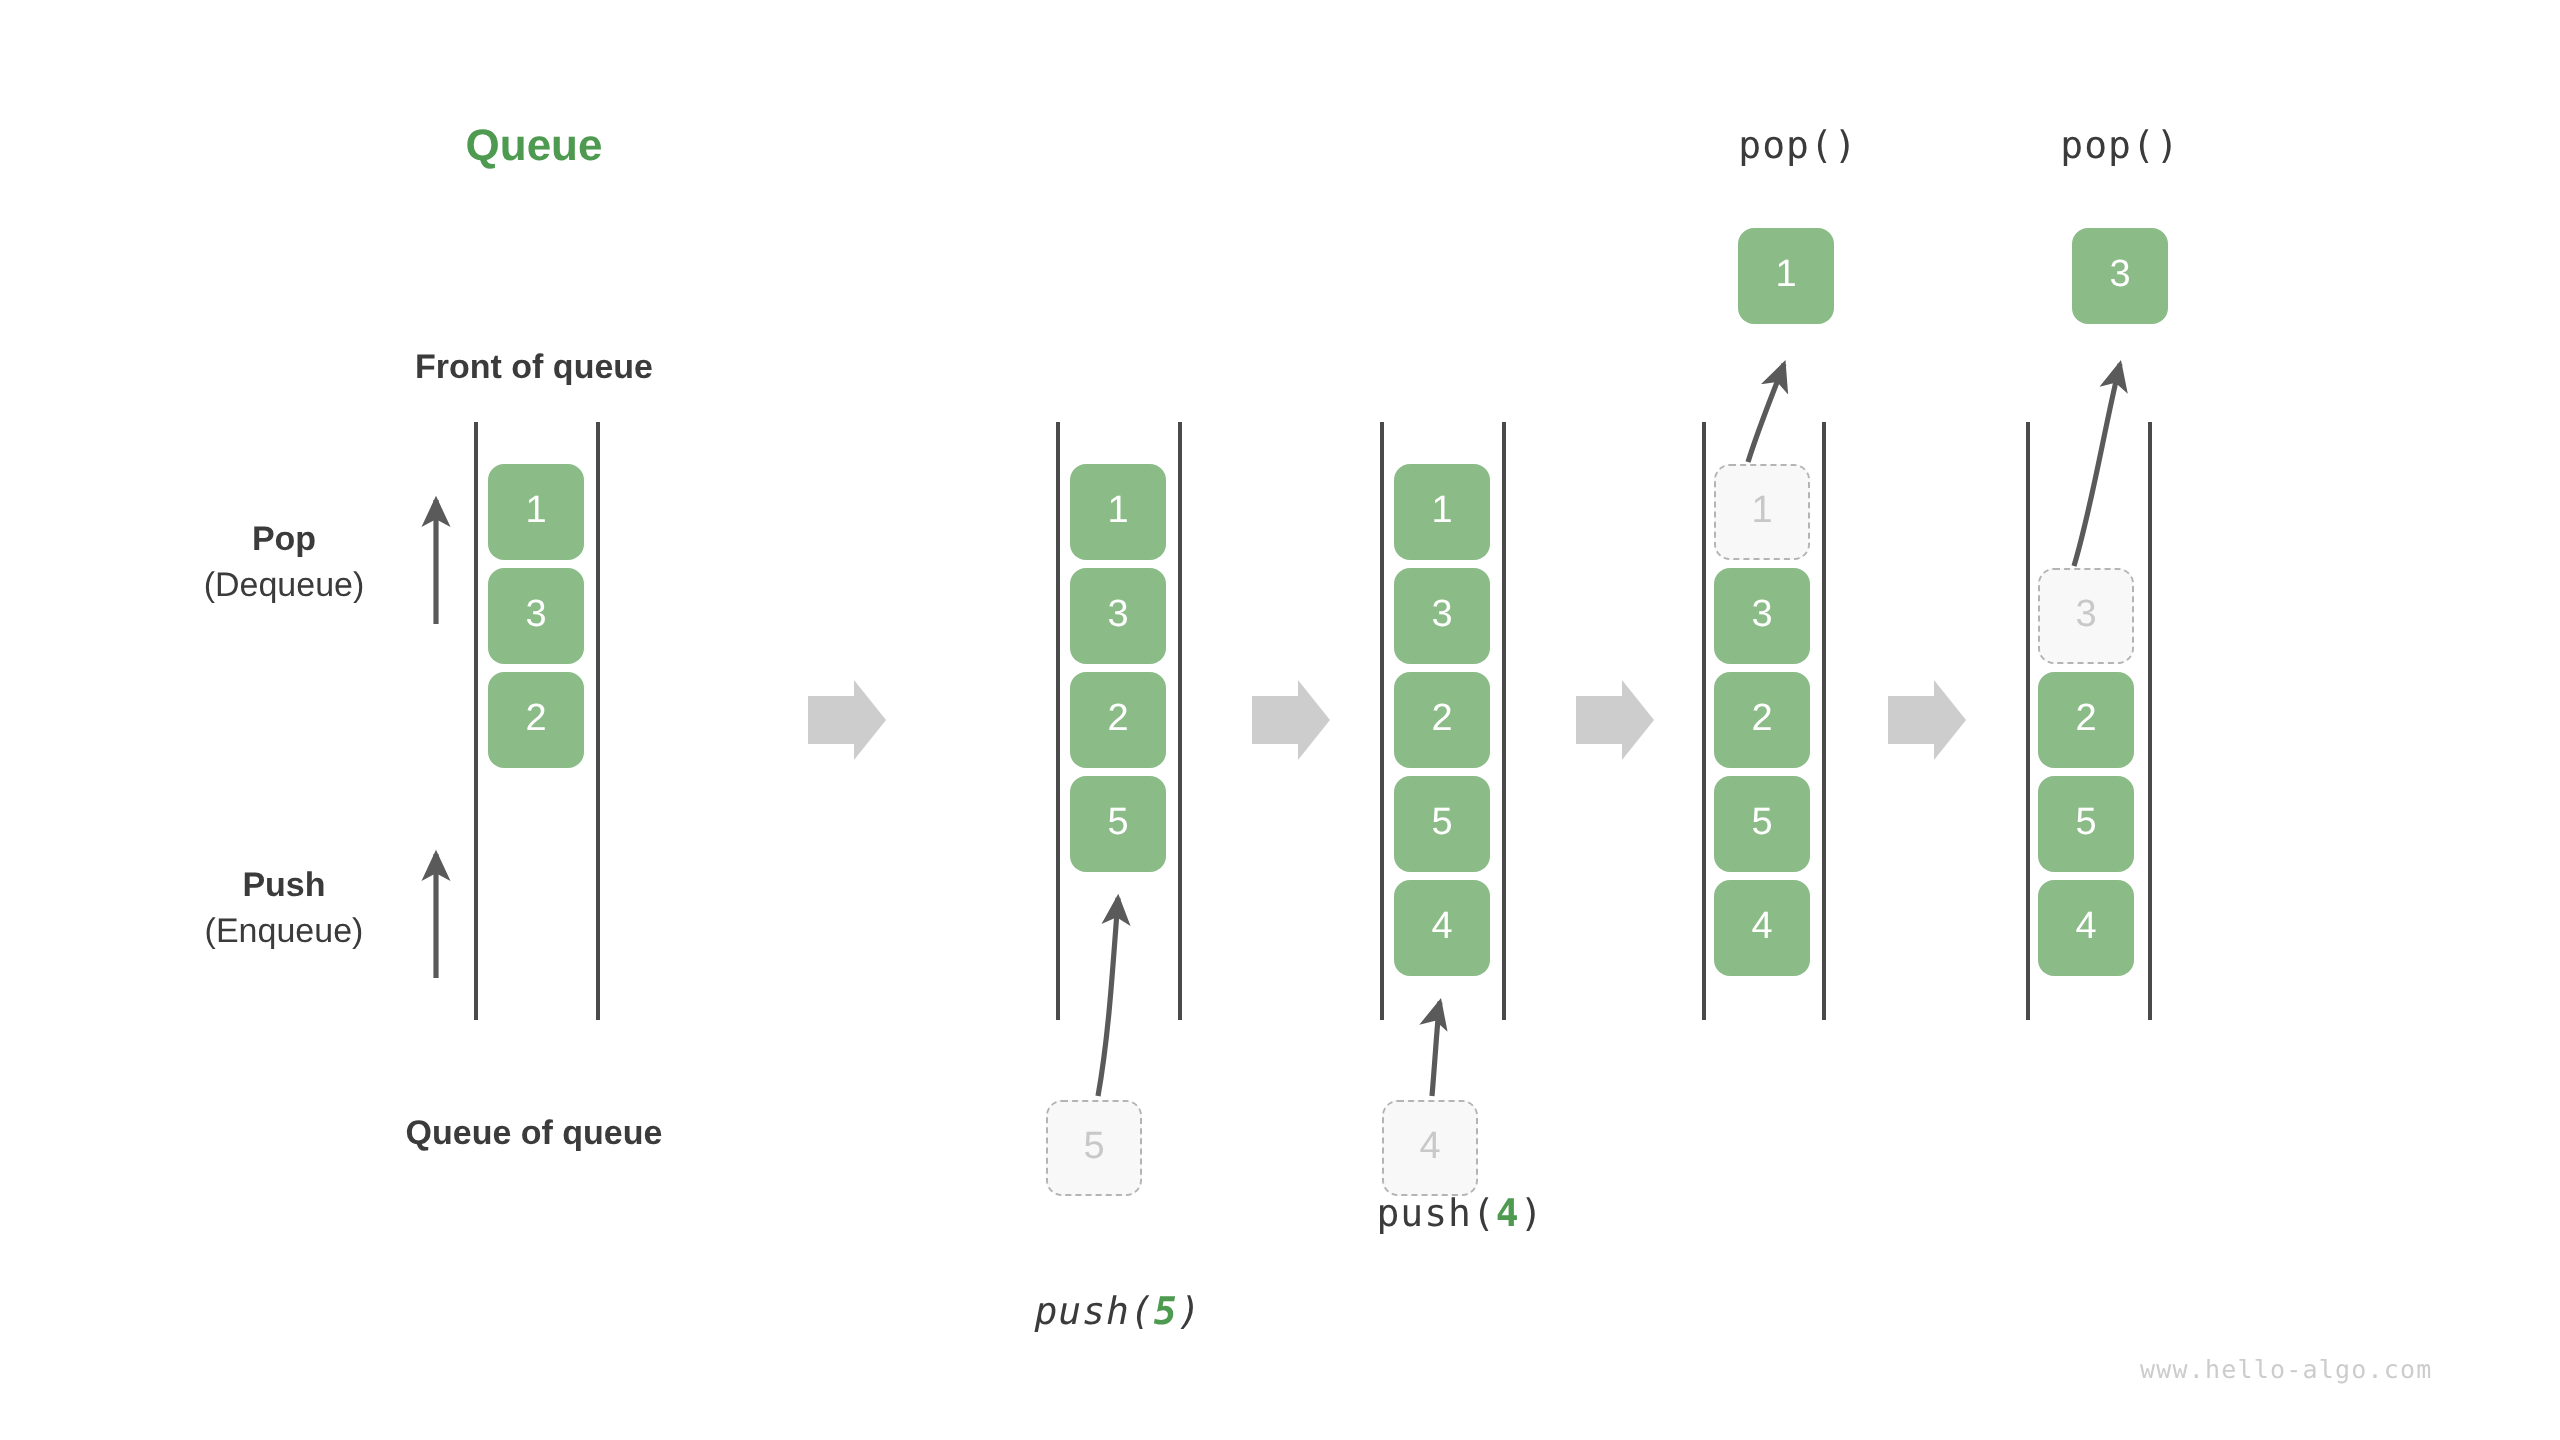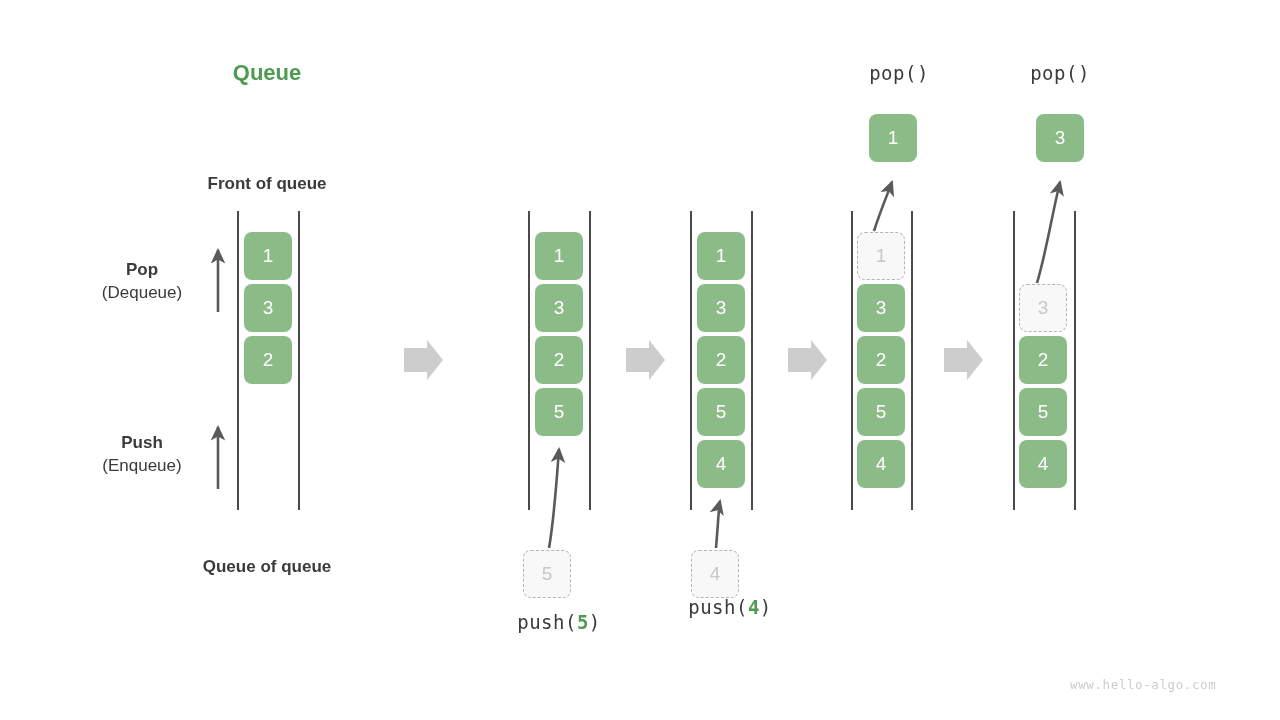--- a/index.html
+++ b/index.html
@@ -137,21 +137,21 @@
   </div>
 
   <div class="op-label" style="left:142px; top:432px;">
     <span class="op-main">Push</span>
     <span class="op-sub">(Enqueue)</span>
   </div>
 
   <div class="code-label" style="left:899px; top:62px;">pop()</div>
   <div class="code-label" style="left:1060px; top:62px;">pop()</div>
 
-  <div class="code-label" style="left:559px; top:611px;">
+  <div class="code-label" style="left:559px; top:645px;font-style:italic;">
     <span>push(</span><span class="arg">5</span><span>)</span>
   </div>
   <div class="code-label" style="left:730px; top:596px;">
     <span>push(</span><span class="arg">4</span><span>)</span>
   </div>
 
   <div class="rail" style="left:237px; top:211px; height:299px;"></div>
   <div class="rail" style="left:298px; top:211px; height:299px;"></div>
   <div class="box" style="left:244px; top:232px;">1</div>
   <div class="box" style="left:244px; top:284px;">3</div>

